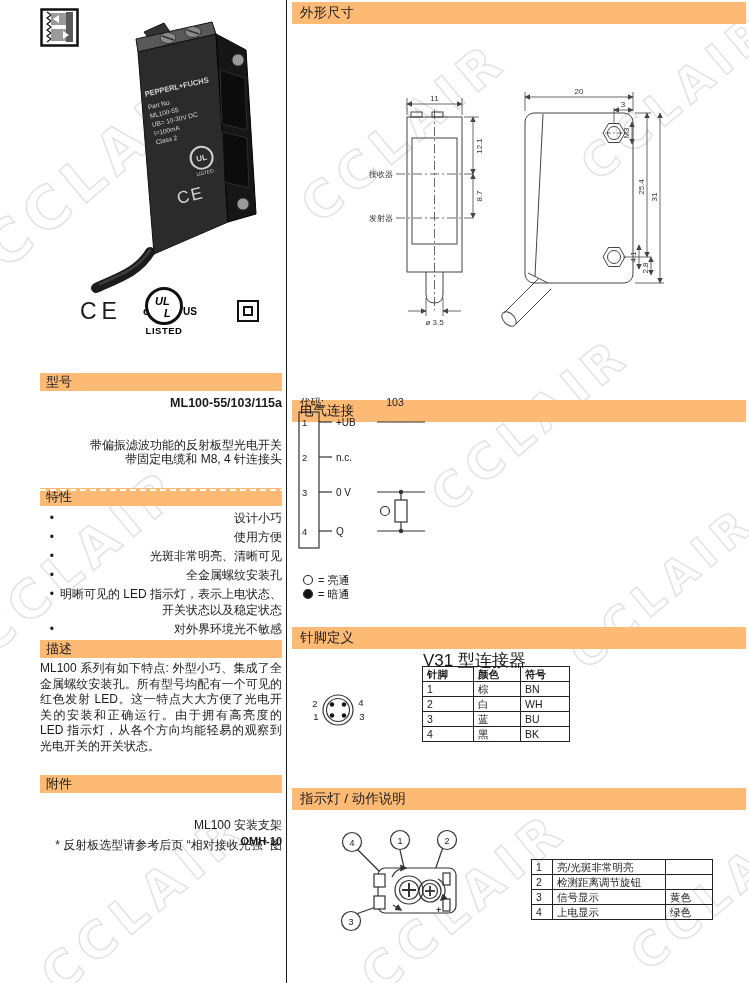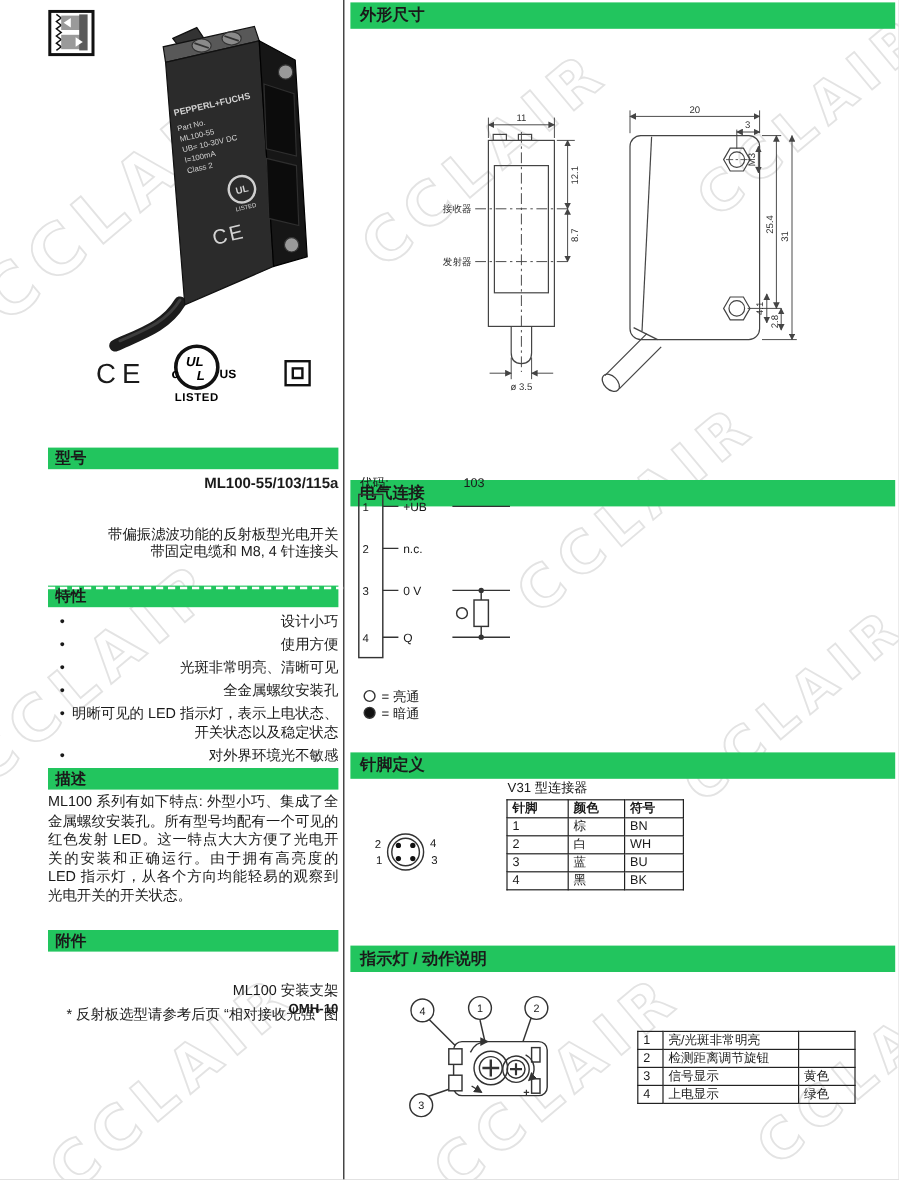--- a/index.html
+++ b/index.html
@@ -2,21 +2,21 @@
 <html><head>
 <meta charset="utf-8">
 <style>
   html,body{margin:0;padding:0;}
   body{font-family:"Liberation Sans","DejaVu Sans",sans-serif;background:#888;}
   #page{position:relative;width:749px;height:983px;background:#fff;overflow:hidden;color:#1a1a1a;}
   .watermark{position:absolute;font-family:"DejaVu Sans",sans-serif;font-weight:bold;
     letter-spacing:8px;color:rgba(255,255,255,0);-webkit-text-stroke:1.5px #e3e3e3;
     transform:rotate(-40deg);transform-origin:left top;white-space:nowrap;pointer-events:none;z-index:1;}
   .divider{position:absolute;left:286px;top:0;width:1px;height:983px;background:#1a1a1a;z-index:2;}
-  .bar{position:absolute;background:#22c55e;font-weight:bold;box-sizing:border-box;z-index:2;}
+  .bar{position:absolute;background:#fdba74;font-weight:normal;box-sizing:border-box;z-index:2;}
   .bar-left{left:40px;width:242px;height:18px;font-size:13px;line-height:18px;padding-left:6px;}
   .bar-right{left:292px;width:454px;height:22px;font-size:13.5px;line-height:22px;padding-left:8px;}
   .dash-break{position:absolute;left:40px;top:489px;width:246px;border-top:2px dashed #fff;z-index:3;}
   .txt{position:absolute;left:40px;width:242px;font-size:12px;line-height:15.5px;z-index:2;text-align:right;}
   .bold{font-weight:bold;}
   .feature-row{display:flex;margin-bottom:3px;}
   .feature-row .bullet{width:14px;flex:0 0 14px;}
   .feature-row .ftext{flex:1;}
   table{border-collapse:collapse;font-size:10.5px;}
   td,th{border:1px solid #222;padding:0 4px;text-align:left;font-weight:normal;height:14px;line-height:13px;white-space:nowrap;}
@@ -242,21 +242,21 @@
       <text x="44" y="66" font-size="10">n.c.</text>
       <text x="44" y="101" font-size="10">0 V</text>
       <text x="44" y="140" font-size="10">Q</text>
       <text x="26" y="189" font-size="11">= 亮通</text>
       <text x="26" y="203" font-size="11">= 暗通</text>
     </g>
   </svg>
 
   <div class="bar bar-right" style="top:627px;">针脚定义</div>
 
-  <div class="abs" style="left:423px;top:649px;font-size:11px;">V31 型连接器</div>
+  <div class="abs" style="left:423px;top:649px;font-size:17px;">V31 型连接器</div>
 
   <svg class="abs" style="left:306px;top:683px;" width="70" height="56" viewBox="0 0 70 56">
     <circle cx="32" cy="27" r="15" fill="none" stroke="#333" stroke-width="1.2"></circle>
     <circle cx="32" cy="27" r="11.5" fill="none" stroke="#333" stroke-width="1.2"></circle>
     <circle cx="26" cy="21.5" r="2.2" fill="#111"></circle>
     <circle cx="38" cy="21.5" r="2.2" fill="#111"></circle>
     <circle cx="26" cy="32.5" r="2.2" fill="#111"></circle>
     <circle cx="38" cy="32.5" r="2.2" fill="#111"></circle>
     <g fill="#1a1a1a" font-size="9.5" text-anchor="middle">
       <text x="9" y="24">2</text>

